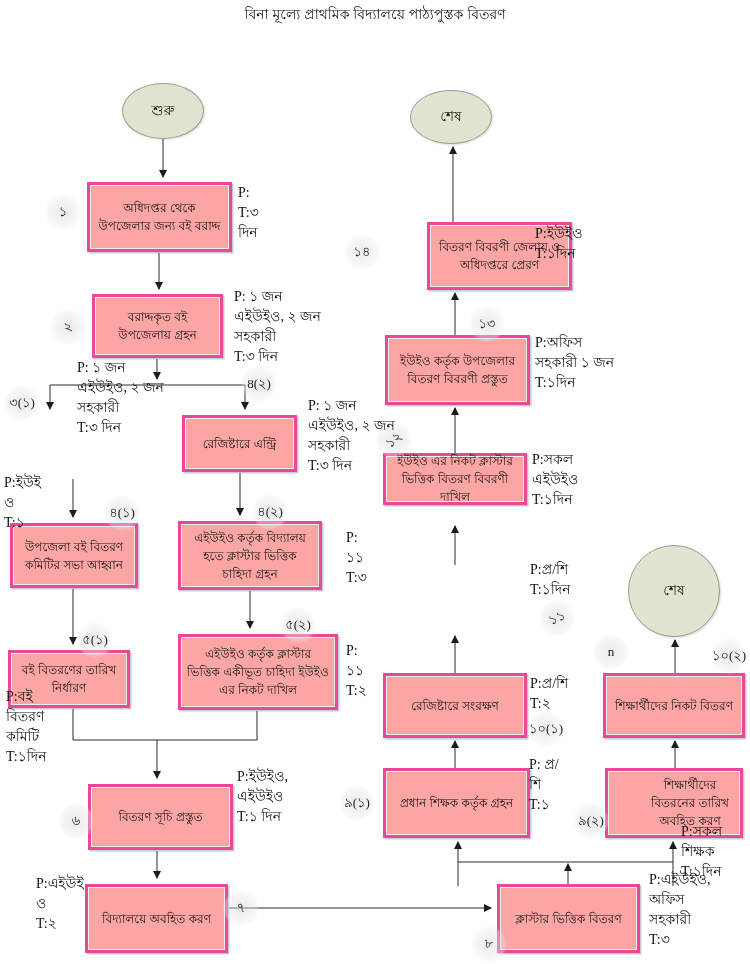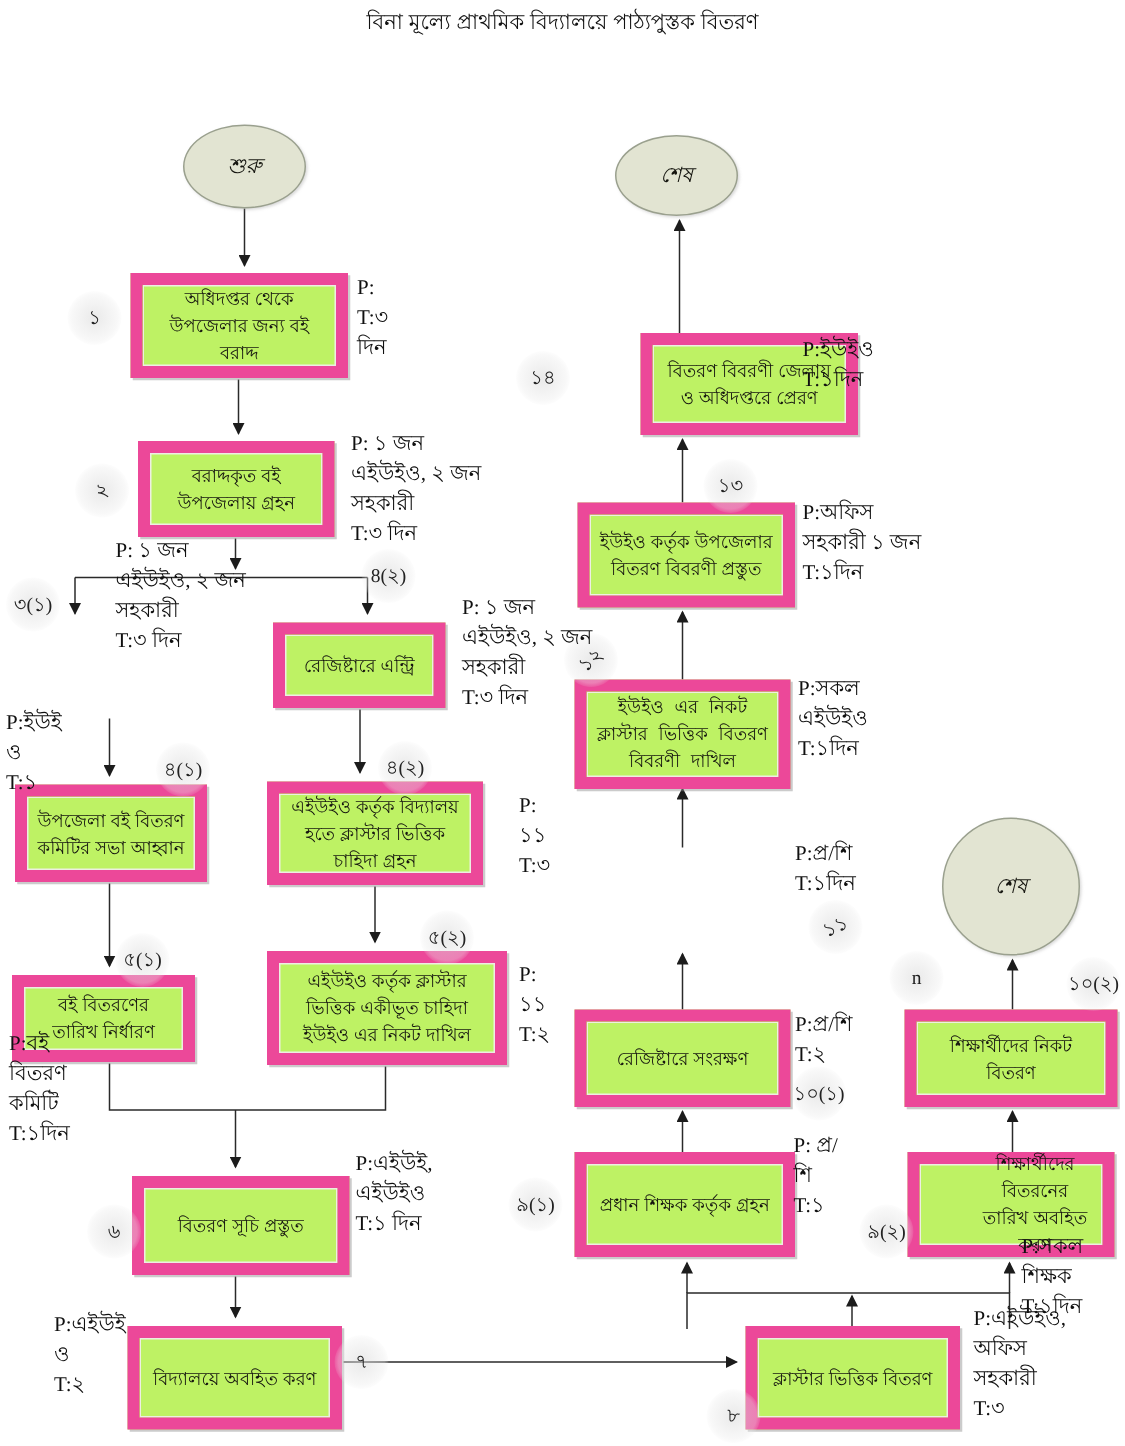--- a/index.html
+++ b/index.html
@@ -6,32 +6,31 @@
   #stage{
     position:relative; width:750px; height:964px; background:#ffffff;
     font-family:"Liberation Sans", sans-serif; color:#1a1a1a; overflow:hidden;
   }
   #title{
     position:absolute; top:3px; left:0; width:100%; text-align:center;
     font-size:14px; color:#111;
   }
   .box{
     position:absolute; box-sizing:border-box;
-    background:#bef264; border:8px solid #ec4899;
+    background:#fca5a5; border:3px solid #ec4899;
     box-shadow:1.5px 1.5px 0 rgba(140,140,140,.45), inset 0 0 0 1px #edefe2;
     display:flex; align-items:center; justify-content:center; text-align:center;
     font-size:12px; line-height:1.5; padding:3px 6px; color:#15150f;
   }
   .oval{
     position:absolute; box-sizing:border-box;
     background:#e2e4d2; border:1.5px solid #9aa08e; border-radius:50%;
     display:flex; align-items:center; justify-content:center;
     font-size:14px; color:#15150f;
     box-shadow:1px 1px 2px rgba(150,150,150,.35);
-    font-style:italic;
   }
   .badge{
     position:absolute; width:36px; height:36px; border-radius:50%;
     background:radial-gradient(circle, rgba(216,216,216,.55) 0%, rgba(235,235,235,.35) 60%, rgba(255,255,255,0) 75%);
     display:flex; align-items:center; justify-content:center;
     font-family:"Liberation Serif", serif; font-size:13px; color:#222;
     transform:translate(-50%,-50%);
   }
   .note{
     position:absolute; white-space:pre-line;
@@ -94,21 +93,21 @@
   <div class="box" style="left:178px;top:521px;width:144px;height:69px;">এইউইও কর্তৃক বিদ্যালয় হতে ক্লাস্টার ভিত্তিক চাহিদা গ্রহন</div>
   <div class="box" style="left:8px;top:650px;width:122px;height:58px;">বই বিতরণের তারিখ নির্ধারণ</div>
   <div class="box" style="left:178px;top:634px;width:160px;height:76px;">এইউইও কর্তৃক ক্লাস্টার ভিত্তিক একীভূত চাহিদা ইউইও এর নিকট দাখিল</div>
   <div class="box" style="left:88px;top:784px;width:145px;height:66px;">বিতরণ সূচি প্রস্তুত</div>
   <div class="box" style="left:85px;top:884px;width:143px;height:69px;">বিদ্যালয়ে অবহিত করণ</div>
   <div class="box" style="left:497px;top:884px;width:143px;height:69px;">ক্লাস্টার ভিত্তিক বিতরণ</div>
   <div class="box" style="left:383px;top:768px;width:147px;height:70px;">প্রধান শিক্ষক কর্তৃক গ্রহন</div>
   <div class="box" style="left:605px;top:768px;width:138px;height:70px;padding-left:38px;">শিক্ষার্থীদের বিতরনের তারিখ অবহিত করণ</div>
   <div class="box" style="left:383px;top:673px;width:144px;height:65px;">রেজিষ্টারে সংরক্ষণ</div>
   <div class="box" style="left:603px;top:673px;width:142px;height:65px;">শিক্ষার্থীদের নিকট বিতরণ</div>
-  <div class="box" style="left:383px;top:453px;width:144px;height:73px;font-family:Liberation Mono, monospace;">ইউইও এর নিকট ক্লাস্টার ভিত্তিক বিতরণ বিবরণী দাখিল</div>
+  <div class="box" style="left:383px;top:453px;width:144px;height:52px;">ইউইও এর নিকট ক্লাস্টার ভিত্তিক বিতরণ বিবরণী দাখিল</div>
   <div class="box" style="left:385px;top:335px;width:145px;height:70px;">ইউইও কর্তৃক উপজেলার বিতরণ বিবরণী প্রস্তুত</div>
   <div class="box" style="left:383px;top:222px;width:145px;height:68px;margin-left:44px;">বিতরণ বিবরণী জেলায় ও অধিদপ্তরে প্রেরণ</div>
 
   <div class="badge" style="left:63px;top:212px;">১</div>
   <div class="badge" style="left:68px;top:327px;transform:translate(-50%,-50%) rotate(-15deg);">২</div>
   <div class="badge" style="left:22px;top:403px;">৩(১)</div>
   <div class="badge" style="left:259px;top:384px;">8(২)</div>
   <div class="badge" style="left:122px;top:513px;">৪(১)</div>
   <div class="badge" style="left:270px;top:512px;">৪(২)</div>
   <div class="badge" style="left:95px;top:640px;">৫(১)</div>
@@ -147,21 +146,21 @@
   <div class="note" style="left:346px;top:528px;">P:
 ১১
 T:৩</div>
   <div class="note" style="left:6px;top:687px;">P:বই
 বিতরণ
 কমিটি
 T:১দিন</div>
   <div class="note" style="left:346px;top:641px;">P:
 ১১
 T:২</div>
-  <div class="note" style="left:237px;top:767px;">P:এইউই,
+  <div class="note" style="left:237px;top:767px;">P:ইউইও,
 এইউইও
 T:১ দিন</div>
   <div class="note" style="left:36px;top:874px;">P:এইউই
 ও
 T:২</div>
   <div class="note" style="left:649px;top:870px;">P:এইউইও,
 অফিস
 সহকারী
 T:৩</div>
   <div class="note" style="left:529px;top:755px;">P: প্র/

